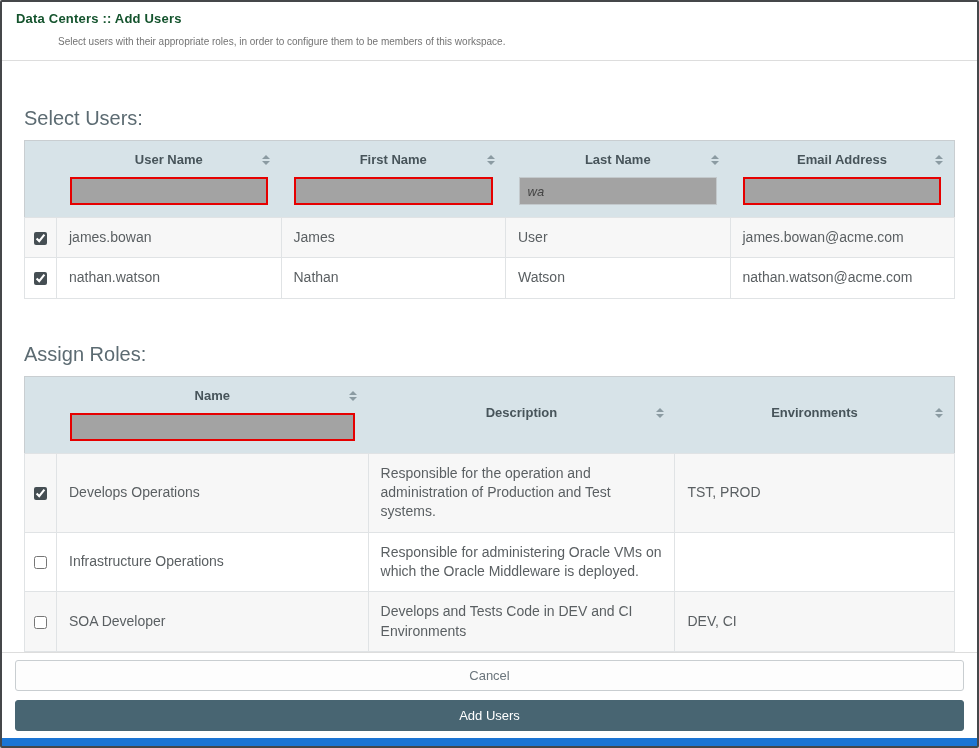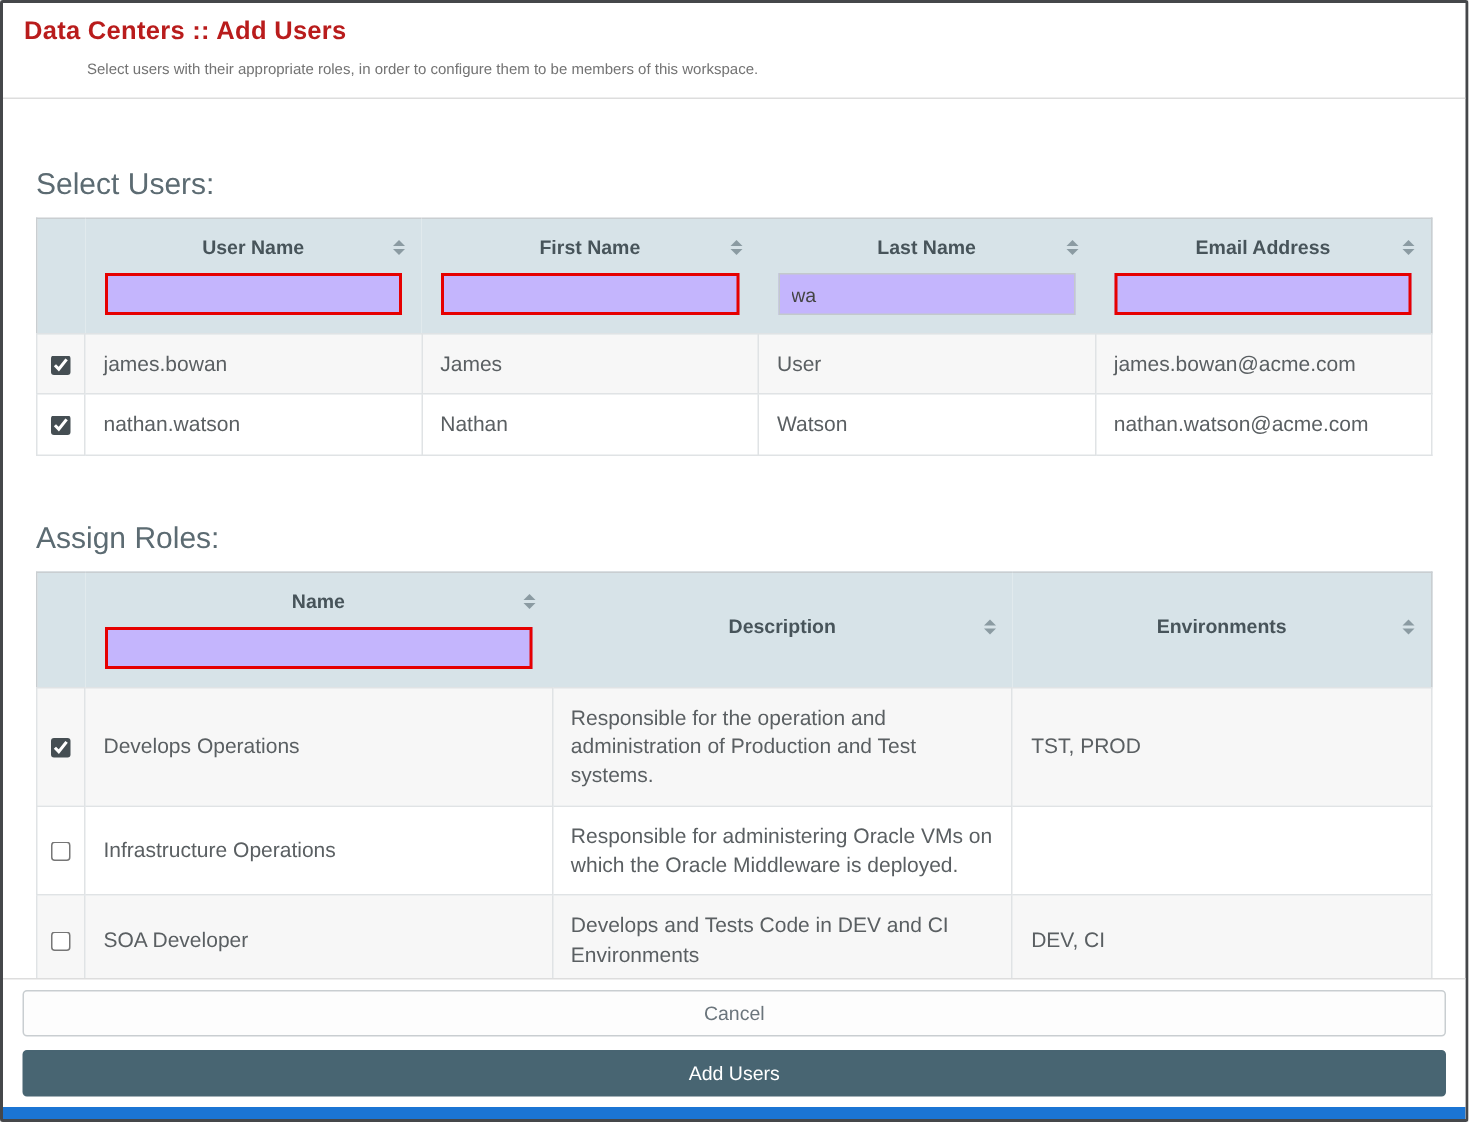--- a/index.html
+++ b/index.html
@@ -13,23 +13,23 @@
     height:748px;
     background:#fff;
     border:2px solid #45474a;
     border-radius:2px;
     overflow:hidden;
   }
 
   
   .header { padding:9px 14px 0 14px; }
   .title {
-    font-size:17px;
+    font-size:13px;
     font-weight:700;
-    color:#b91c1c;
+    color:#14532d;
     letter-spacing:.2px;
   }
   .subtitle {
     margin-top:10px;
     font-size:10px;
     color:#737373;
     padding-bottom:13px;
     margin-left:42px;
   }
   .header-divider { border-bottom:1px solid #ddd; }
@@ -82,26 +82,27 @@
     border-right:4px solid transparent;
   }
   .sort-icon .up   { border-bottom:4px solid #8b9ba2; }
   .sort-icon .down { border-top:4px solid #8b9ba2; }
 
   .filter-input {
     display:block;
     width:100%;
     height:28px;
     border:1px solid #c3c9cc;
-    background:#c4b5fd;
+    background:#a3a3a3;
     font-family:"Liberation Sans", sans-serif;
     font-size:13px;
     color:#444;
     padding:0 8px;
     outline:none;
+    font-style:italic;
   }
   .filter-input.invalid {
     border:2px solid var(--filter-error-border, #e60000);
   }
 
   tbody td {
     border:1px solid #e0e3e5;
     font-size:14px;
     color:#5a5f62;
     padding:10px 12px;

